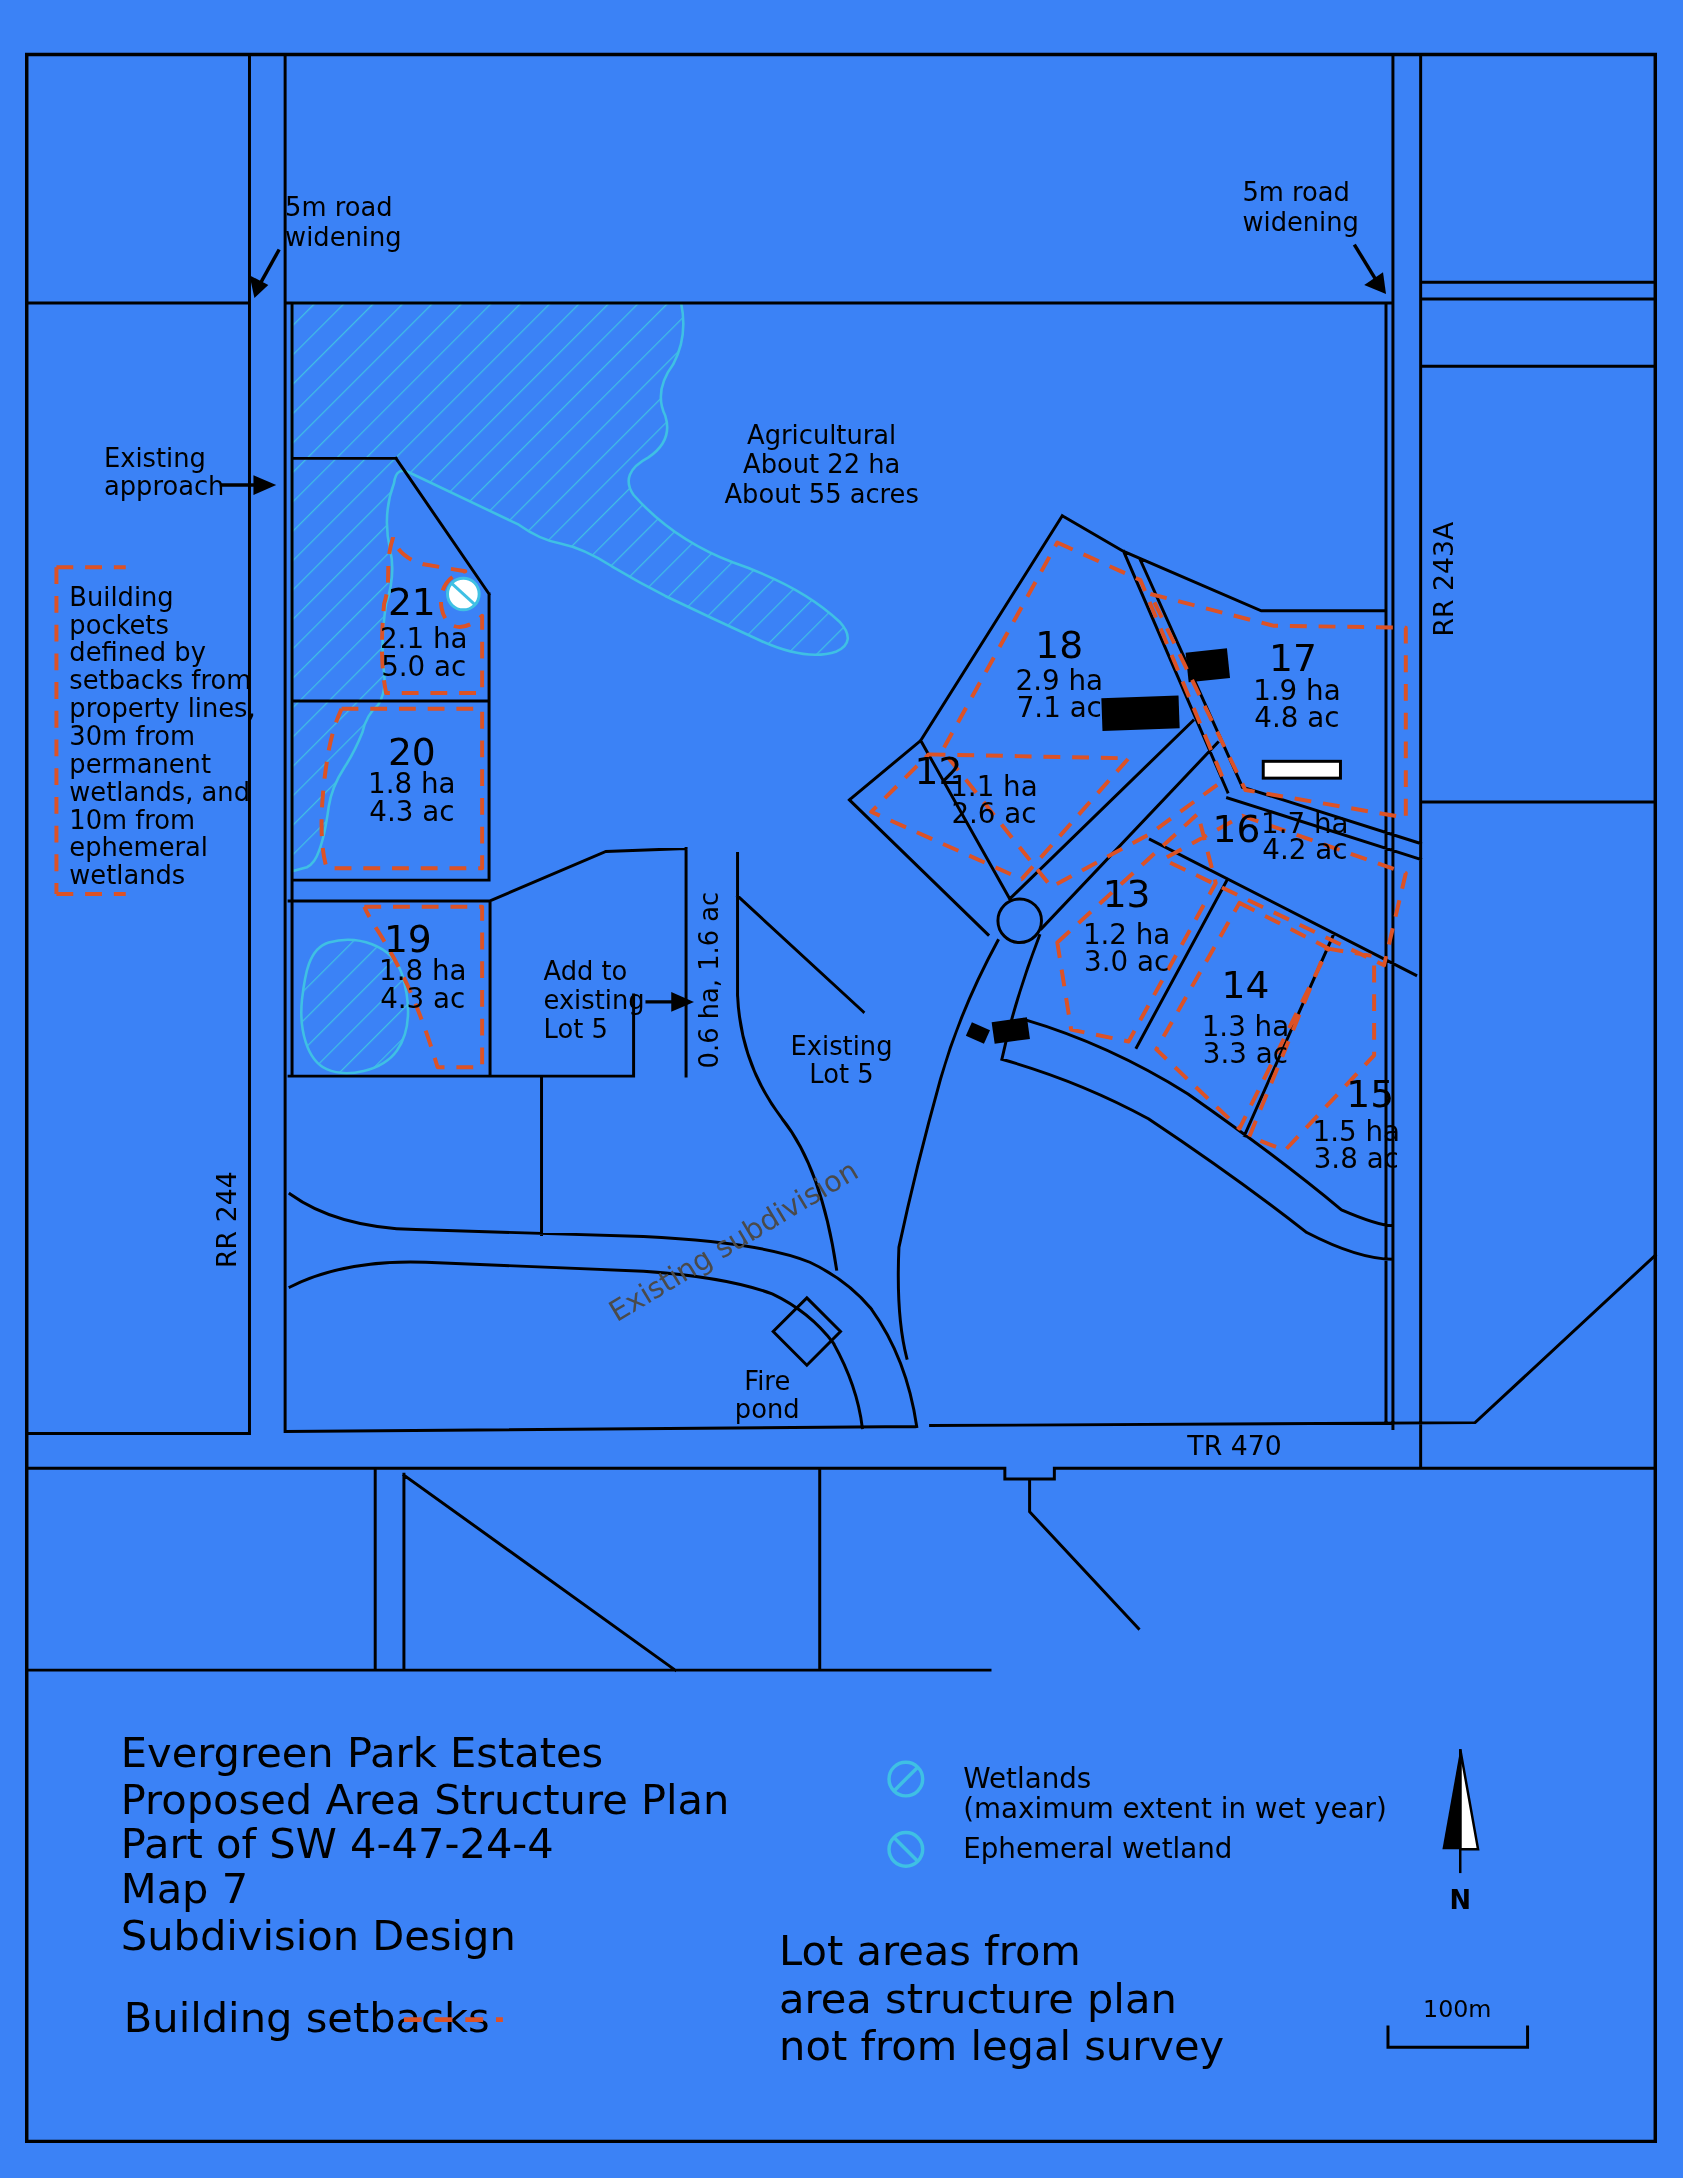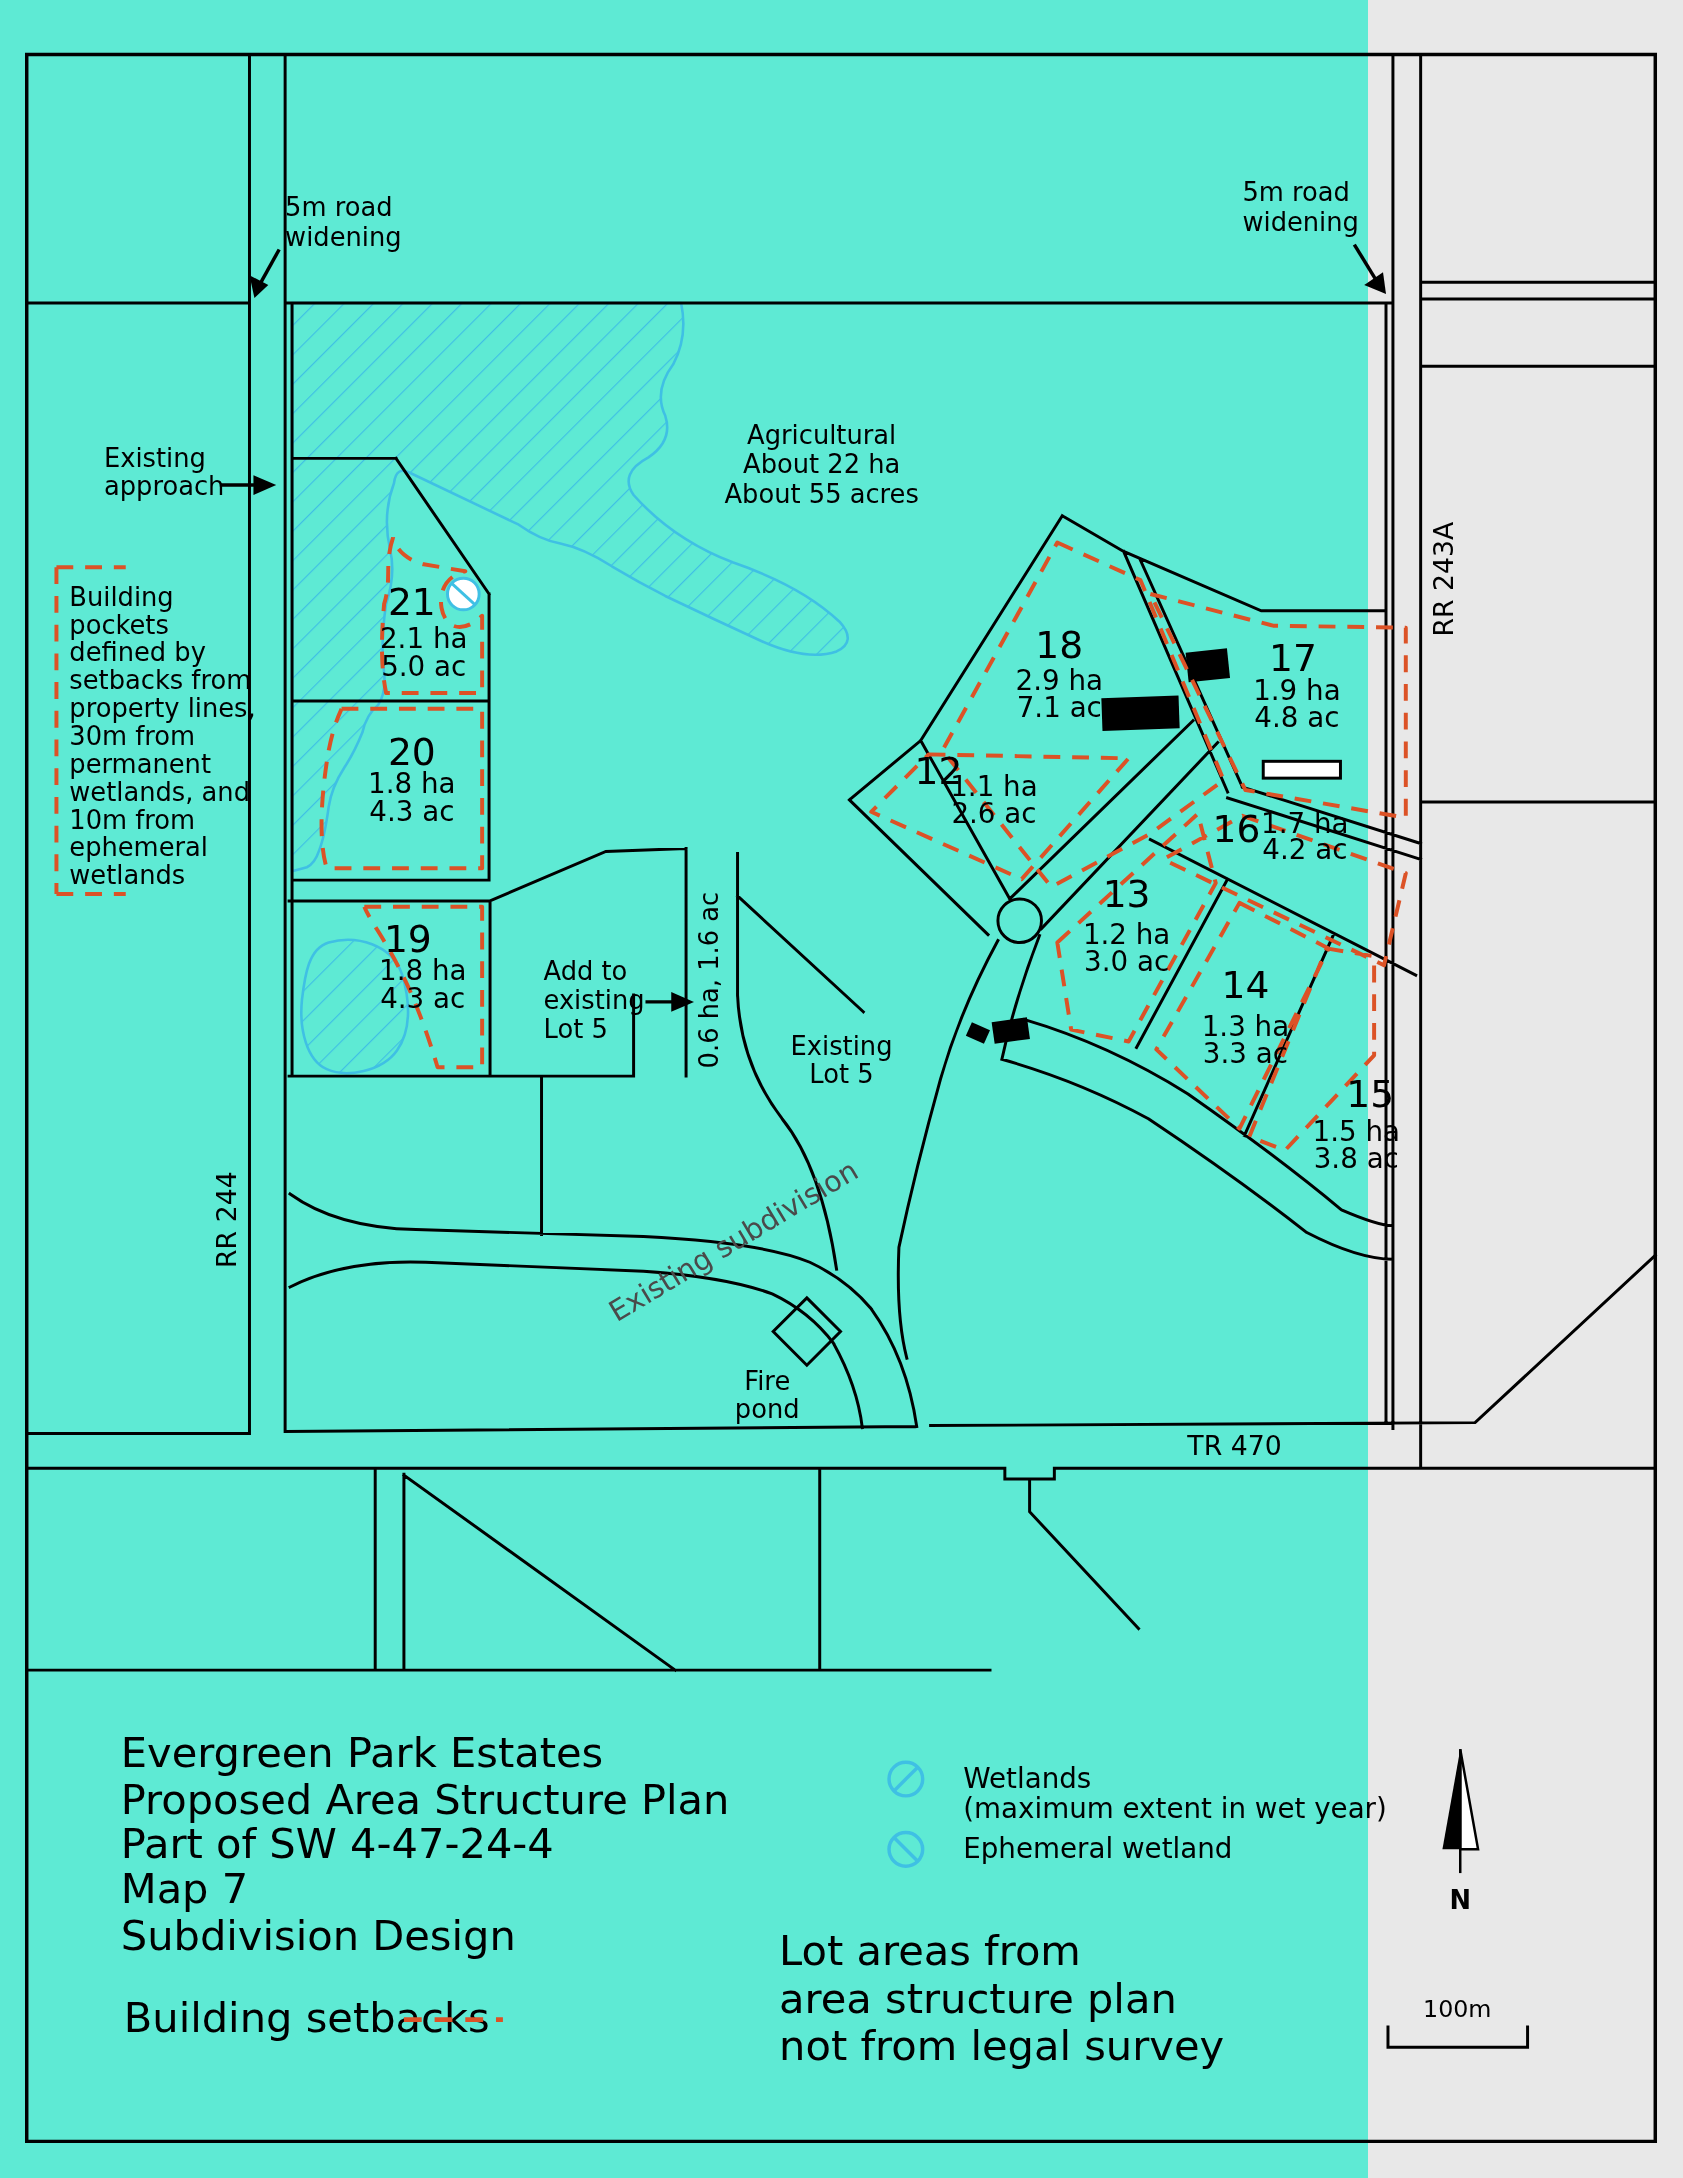--- a/index.html
+++ b/index.html
@@ -1,16 +1,16 @@
 <!DOCTYPE html>
 <html><head>
 <meta charset="utf-8">
 <style>
   html,body{margin:0;padding:0;background:#e8e8e8;}
-  .sheet{position:relative;width:1368px;height:2178px;background:#5eead4;font-family:"DejaVu Sans",sans-serif;}
+  .sheet{position:relative;width:1683px;height:2178px;background:#3b82f6;font-family:"DejaVu Sans",sans-serif;}
   svg{display:block;}
   
   .ln{fill:none;stroke:#000;stroke-width:3;stroke-linecap:square;}
   .frame{fill:none;stroke:#000;stroke-width:3.5;}
   .setback{fill:none;stroke:#DC5226;stroke-width:4;stroke-dasharray:17 12;stroke-linejoin:round;}
   .wet{fill:url(#hatch);stroke:#3FC0E4;stroke-width:2.6;stroke-linejoin:round;}
   .bldg{fill:#000;stroke:none;}
   .bldg-outline{fill:#fff;stroke:#000;stroke-width:3;}
   .arrowln{stroke:#000;stroke-width:3.5;fill:none;}
   .arrowhead{fill:#000;stroke:none;}

